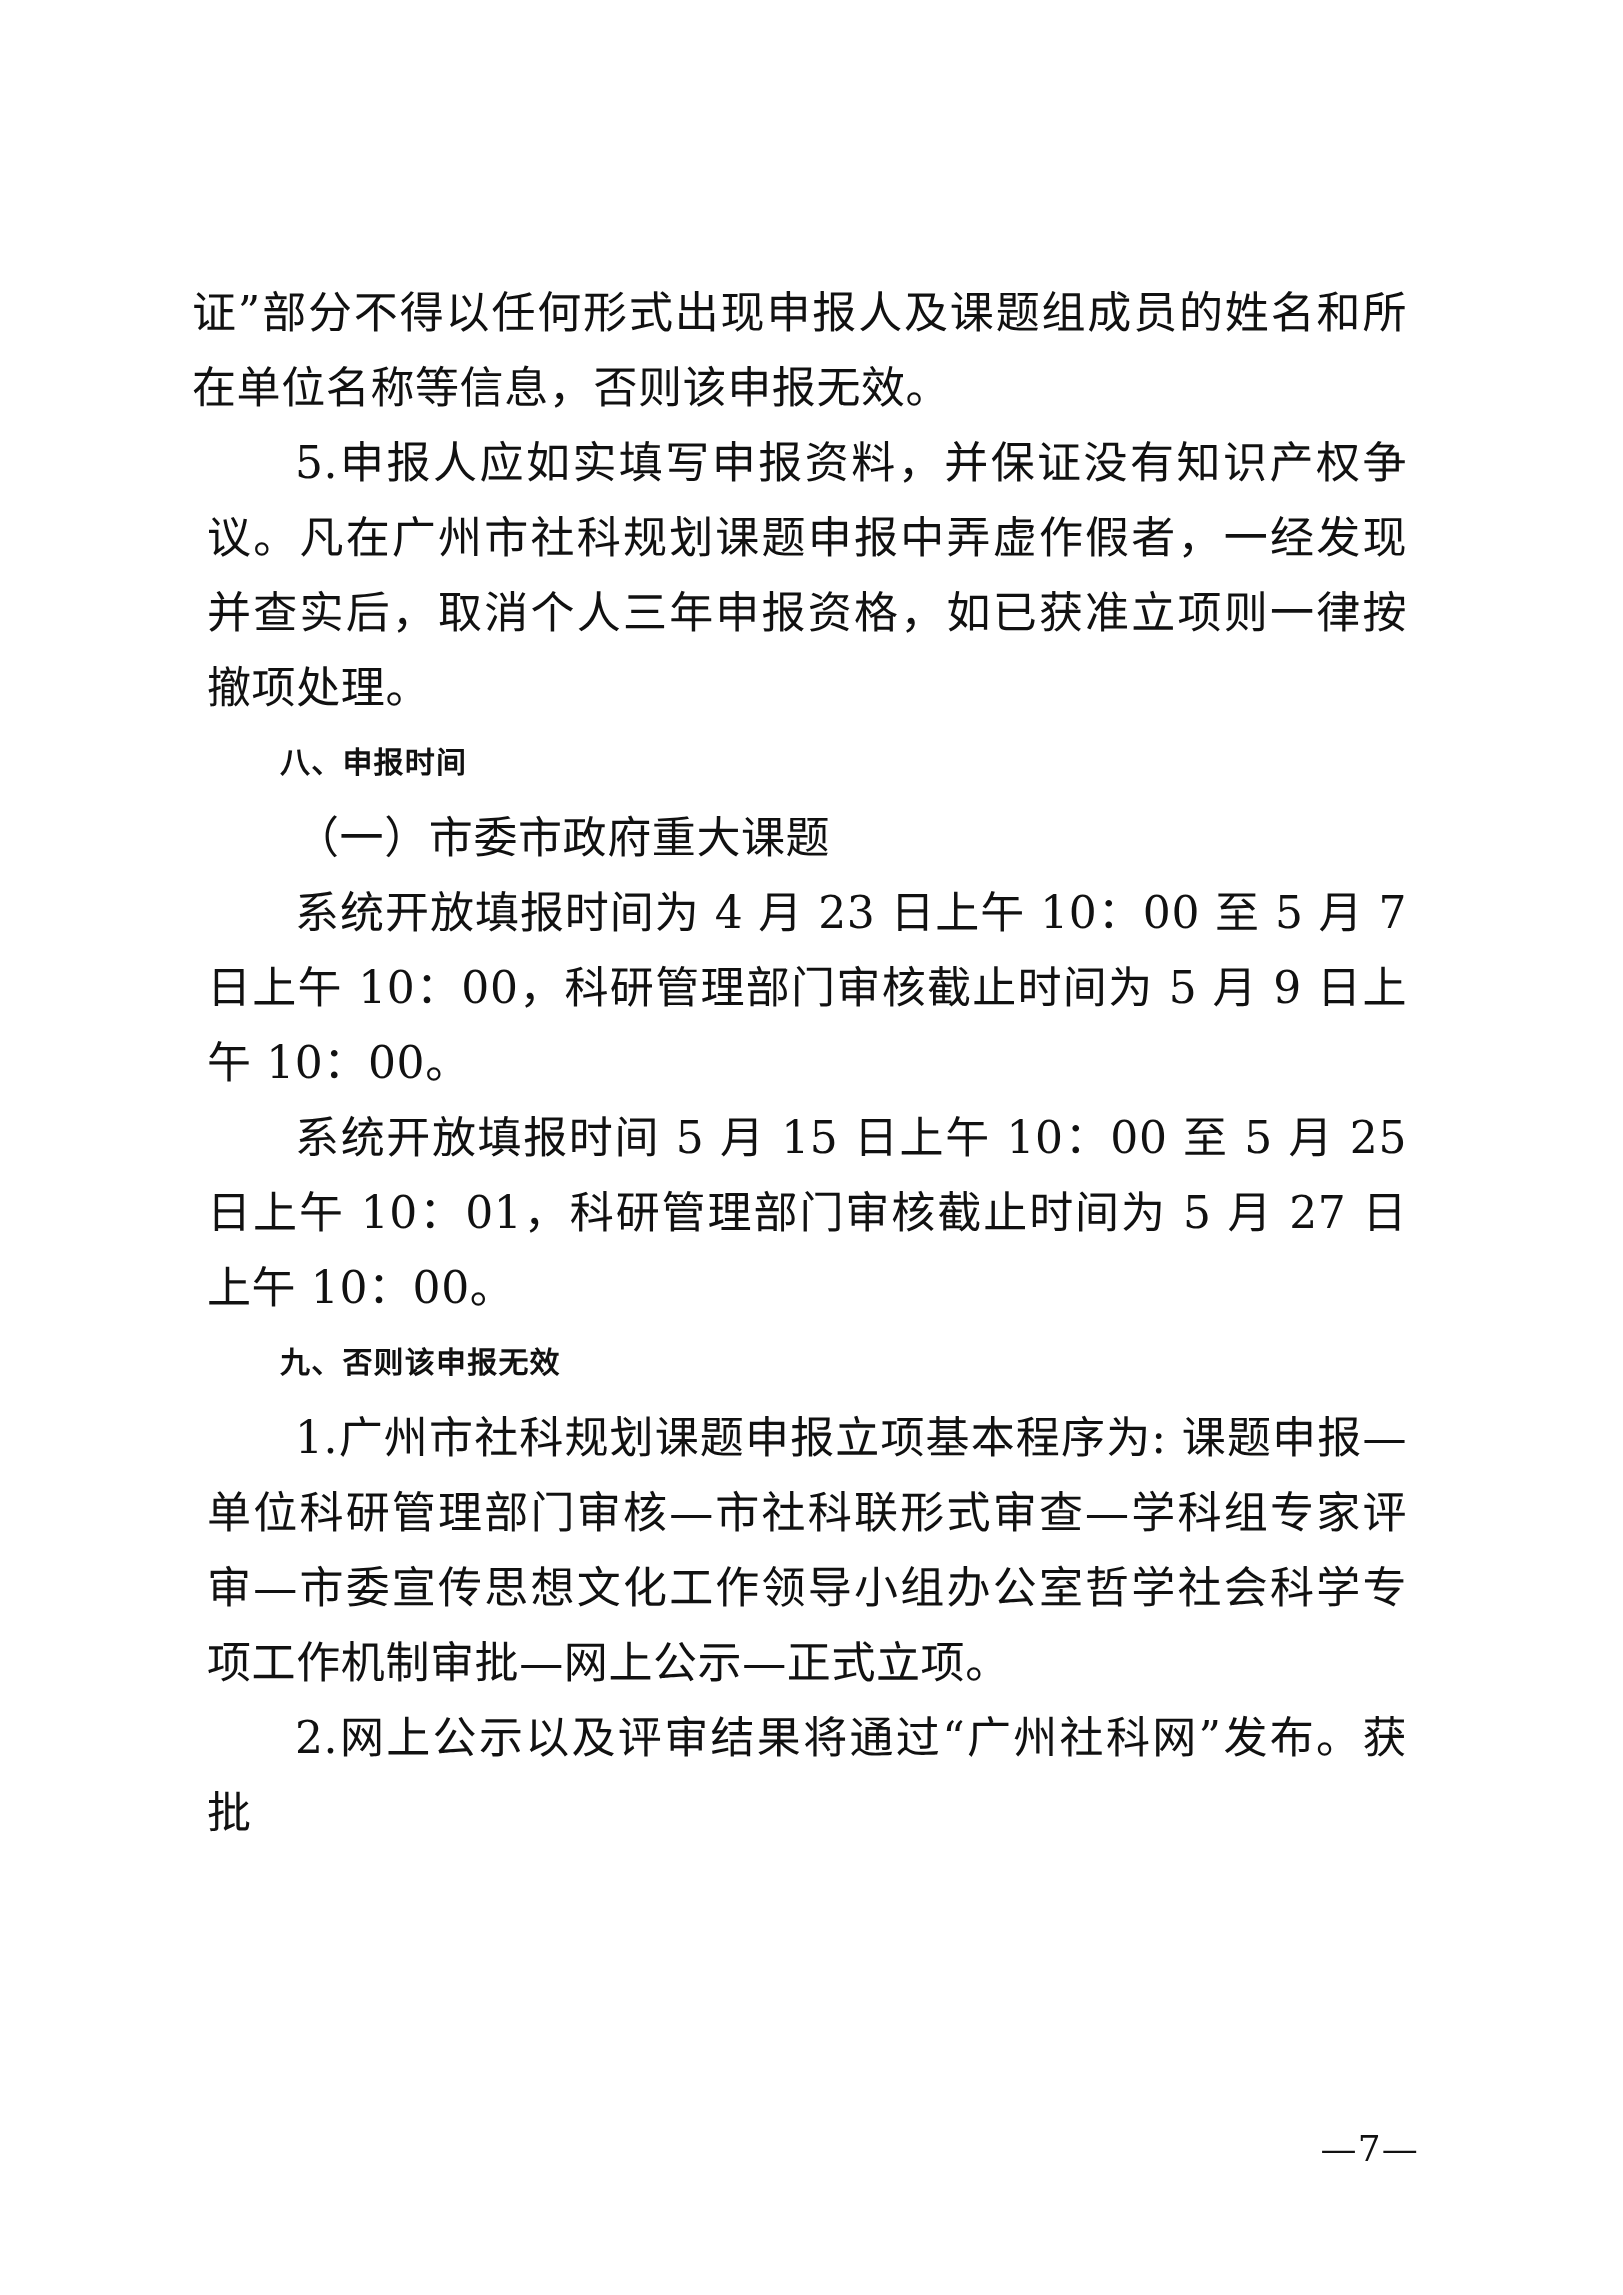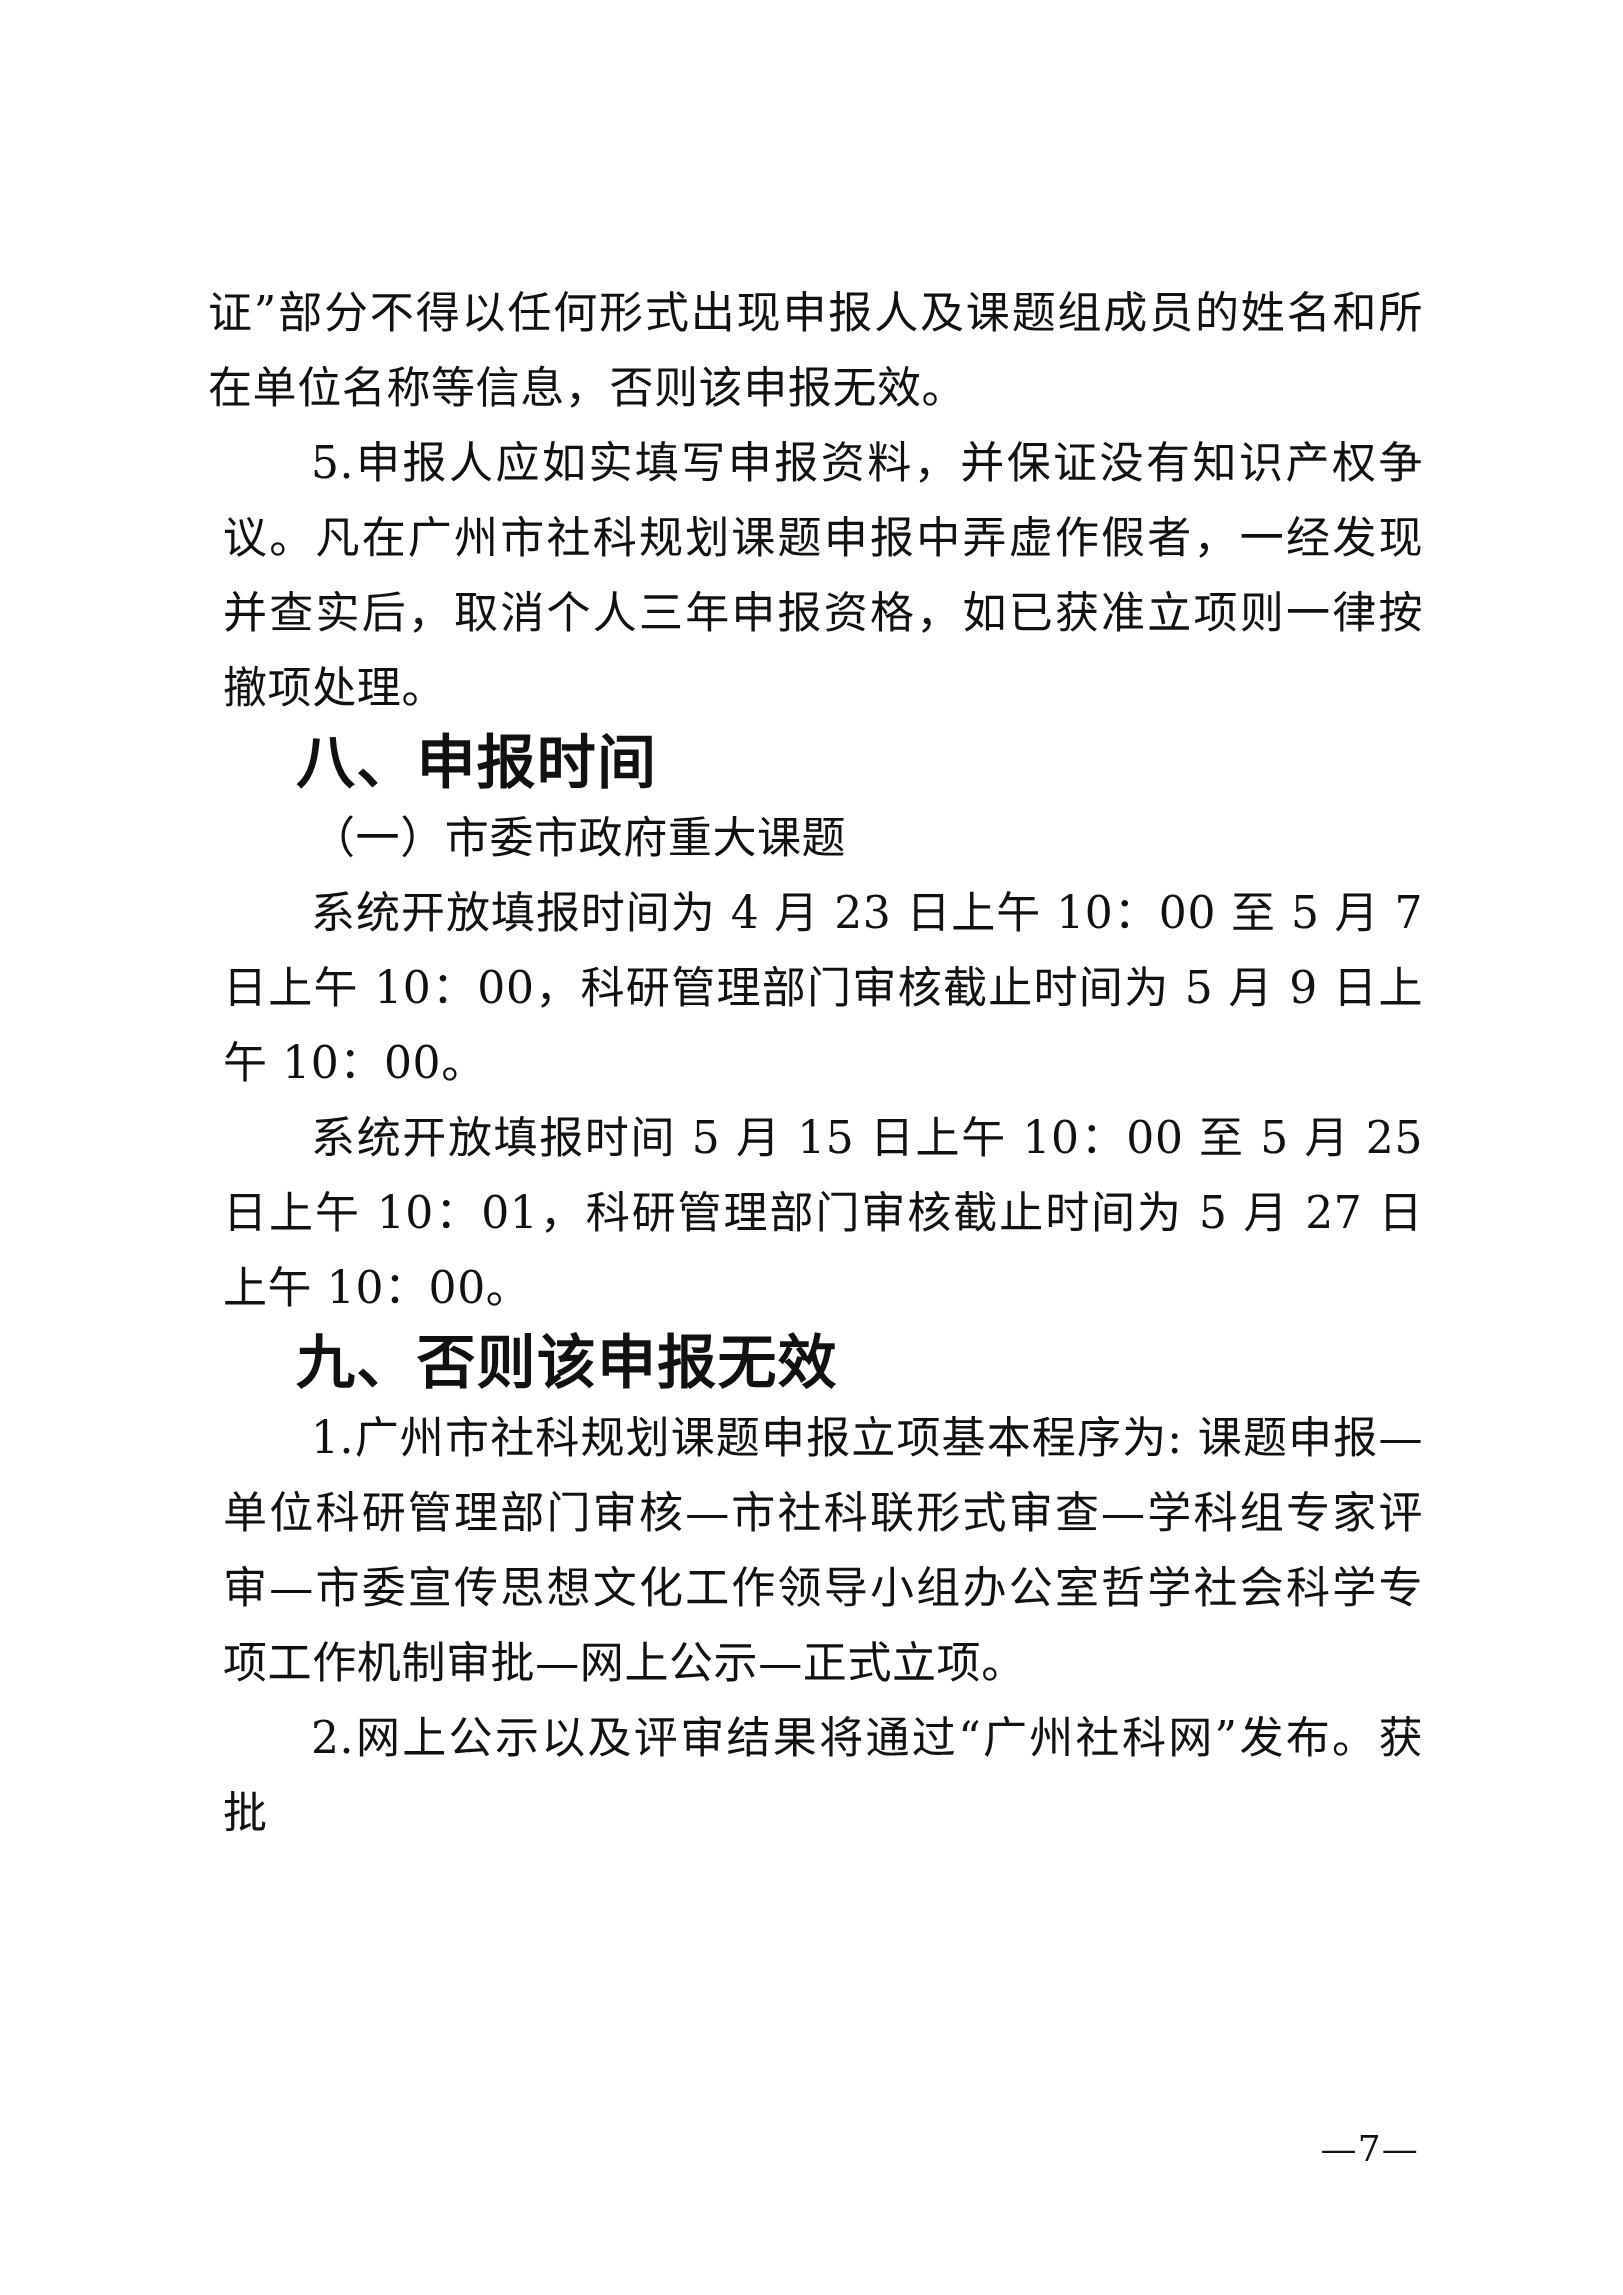--- a/index.html
+++ b/index.html
@@ -14,41 +14,41 @@
   .page {
     position: relative;
     width: 1623px;
     height: 2295px;
     background: #ffffff;
     box-sizing: border-box;
     overflow: hidden;
   }
   .content {
     position: absolute;
-    left: 208px;
+    left: 192px;
     top: 275px;
     width: 1215px;
   }
   .para {
     font-size: 44px;
     line-height: 75px;
     letter-spacing: 0.6px;
     text-align: justify;
     text-justify: inter-ideograph;
     margin: 0 0 0 0;
     white-space: pre-wrap;
   }
   .indent {
     text-indent: 88px;
     margin-left: 15px;
   }
   .heading {
     font-family: "DejaVu Sans", "Liberation Sans", sans-serif;
     font-weight: bold;
-    font-size: 59px;
+    font-size: 30px;
     line-height: 75px;
     letter-spacing: 1.2px;
     text-indent: 88px;
     margin: 0;
   }
   .page-number {
     position: absolute;
     right: 204px;
     bottom: 126px;
     font-size: 36px;

